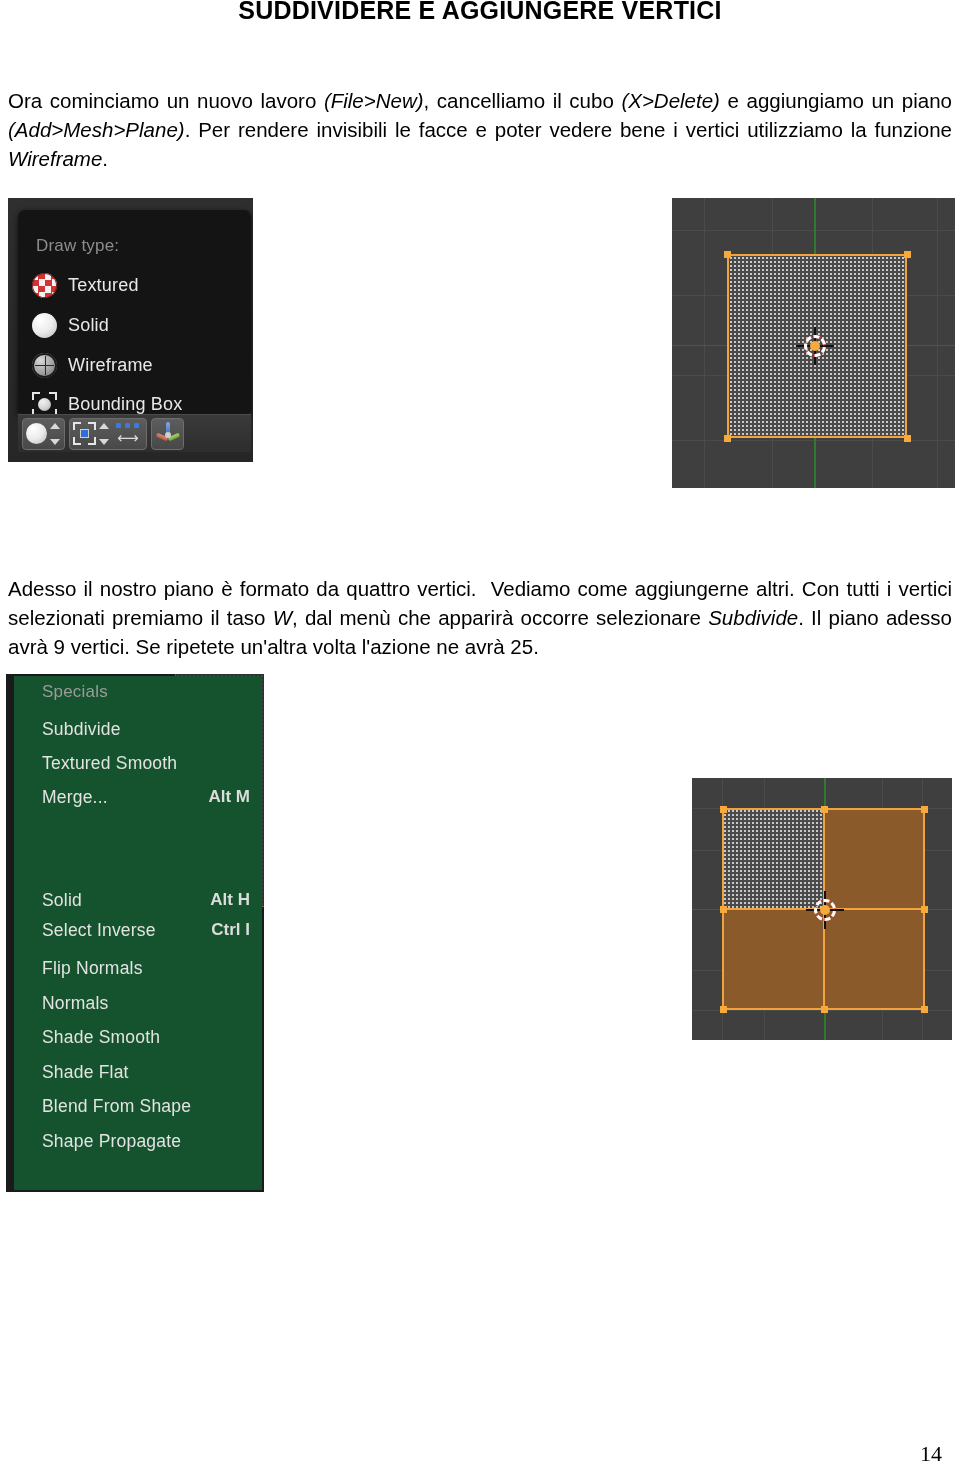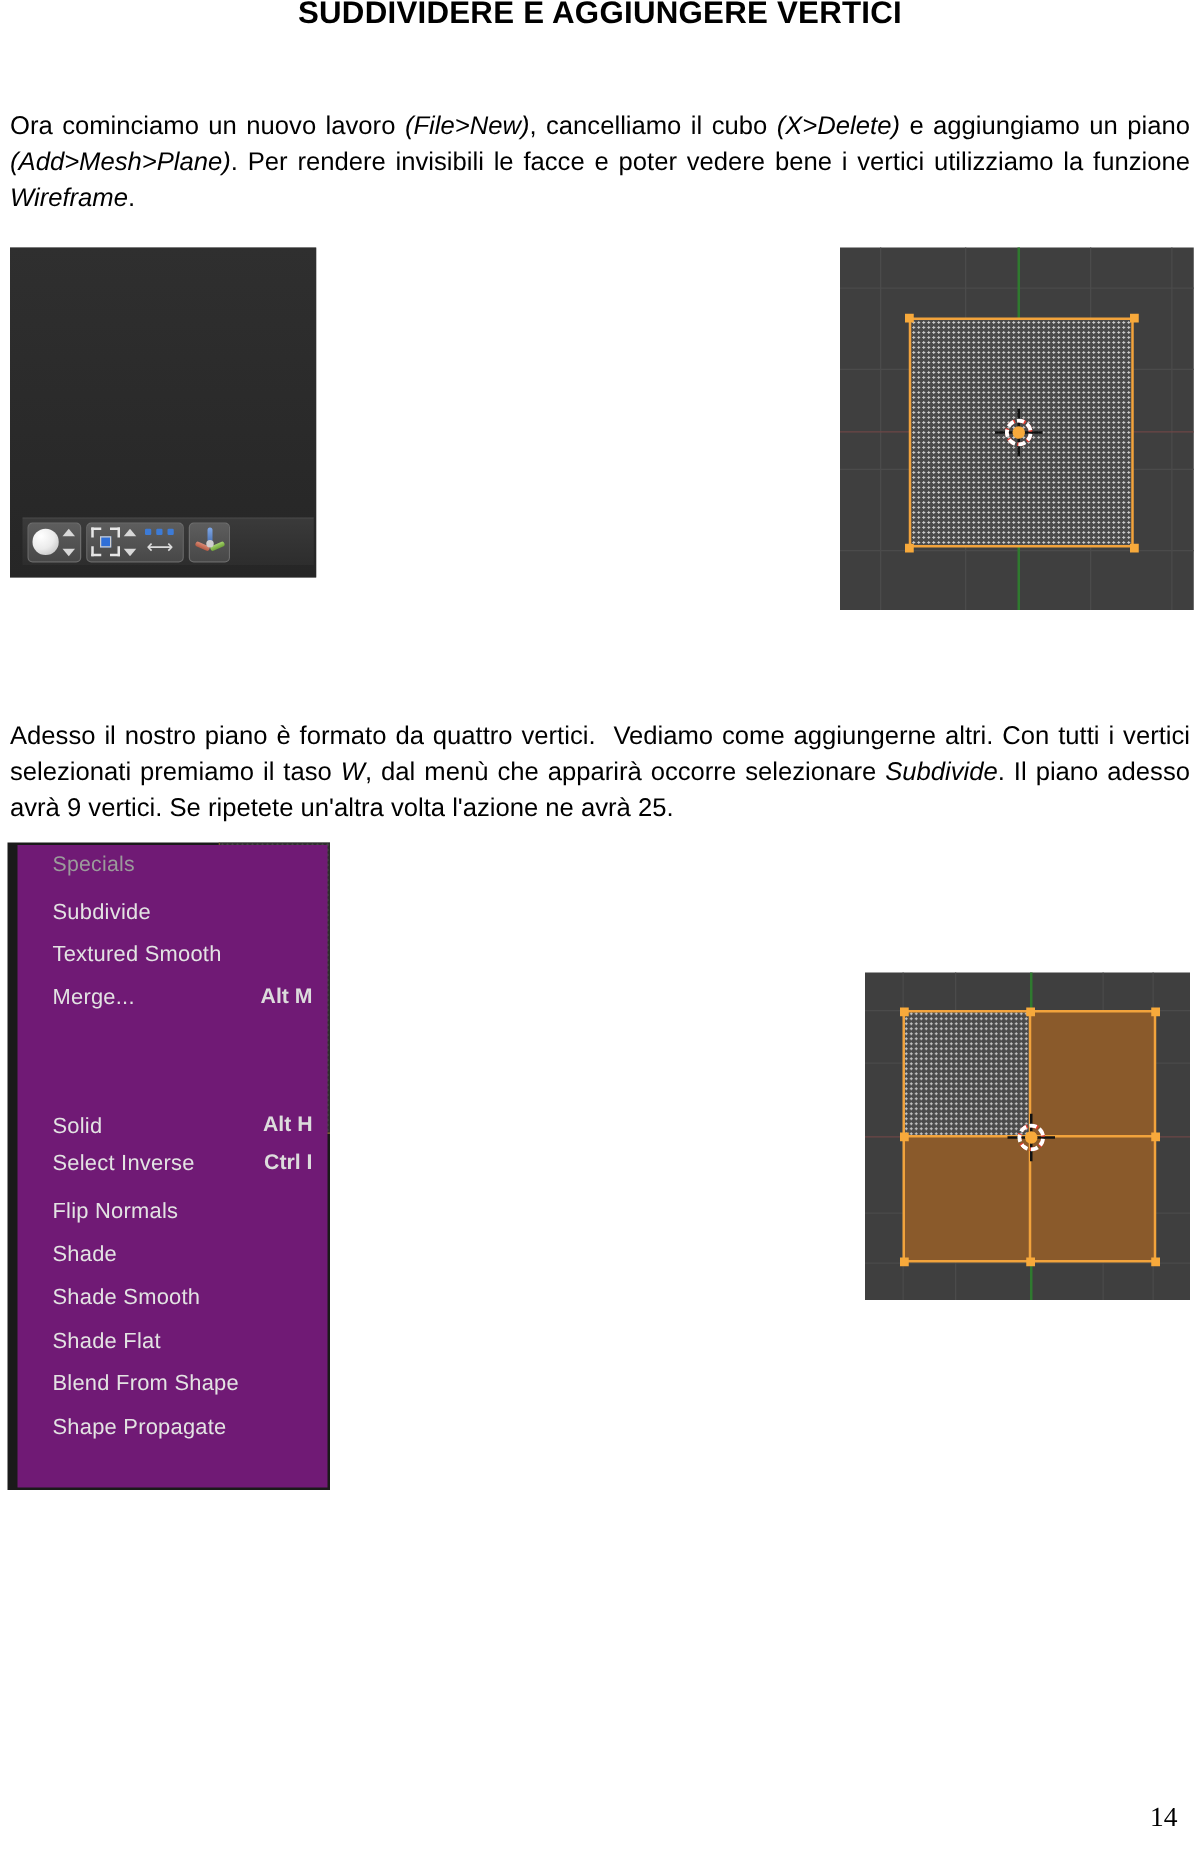--- a/index.html
+++ b/index.html
@@ -304,21 +304,21 @@
     background-color: #2e2e2e;
     background-image: radial-gradient(#454545 0.8px, transparent 1px);
     background-size: 4px 4px;
     border-left: 1px solid #6a5328;
     border-bottom: 1px solid #8a6a2e;
   }
   .sp-menu {
     position: absolute;
     left: 8px; top: 2px;
     width: 248px; height: 514px;
-    background: #701a75;
+    background: #14532d;
   }
   .sp-header {
     position: absolute;
     left: 28px; top: 6px;
     font-size: 17px;
     color: #9b9b9b;
     letter-spacing: 0.2px;
   }
   .sp-item {
     position: absolute;
@@ -347,20 +347,40 @@
 </head>
 <body>
 
 <div class="page-title">SUDDIVIDERE E AGGIUNGERE VERTICI</div>
 
 <div class="para p1">Ora cominciamo un nuovo lavoro <i>(File&gt;New)</i>, cancelliamo il cubo <i>(X&gt;Delete)</i> e aggiungiamo un piano <i>(Add&gt;Mesh&gt;Plane)</i>. Per rendere invisibili le facce e poter vedere bene i vertici utilizziamo la funzione <i>Wireframe</i>.</div>
 
 <div class="shot" id="drawtype-shot">
   <div class="dt-backdrop"></div>
 
+  <div class="dt-menu">
+    <div class="dt-title">Draw type:</div>
+
+    <div class="dt-row" style="top:58px">
+      <span class="dt-ico ico-textured"></span>
+      <span class="dt-label">Textured</span>
+    </div>
+    <div class="dt-row" style="top:98px">
+      <span class="dt-ico ico-solid"></span>
+      <span class="dt-label">Solid</span>
+    </div>
+    <div class="dt-row" style="top:138px">
+      <span class="dt-ico ico-wire"></span>
+      <span class="dt-label">Wireframe</span>
+    </div>
+    <div class="dt-row" style="top:177px">
+      <span class="dt-ico ico-bbox"></span>
+      <span class="dt-label">Bounding Box</span>
+    </div>
+  </div>
 
   <div class="dt-toolbar">
     <div class="tb-group">
       <span class="tb-ball"></span>
       <span class="tb-arrows">
           <span></span>
           <span></span>
         </span>
     </div>
     <div class="tb-group">
@@ -444,21 +464,21 @@
     </div>
     <div class="sp-item" style="top:237px">
       <span class="lbl">Select Inverse</span>
       <span class="key">Ctrl I</span>
     </div>
     <div class="sp-item" style="top:275px">
       <span class="lbl">Flip Normals</span>
       <span class="key"></span>
     </div>
     <div class="sp-item" style="top:310px">
-      <span class="lbl">Shade</span>
+      <span class="lbl">Normals</span>
       <span class="key"></span>
     </div>
     <div class="sp-item" style="top:344px">
       <span class="lbl">Shade Smooth</span>
       <span class="key"></span>
     </div>
     <div class="sp-item" style="top:379px">
       <span class="lbl">Shade Flat</span>
       <span class="key"></span>
     </div>

